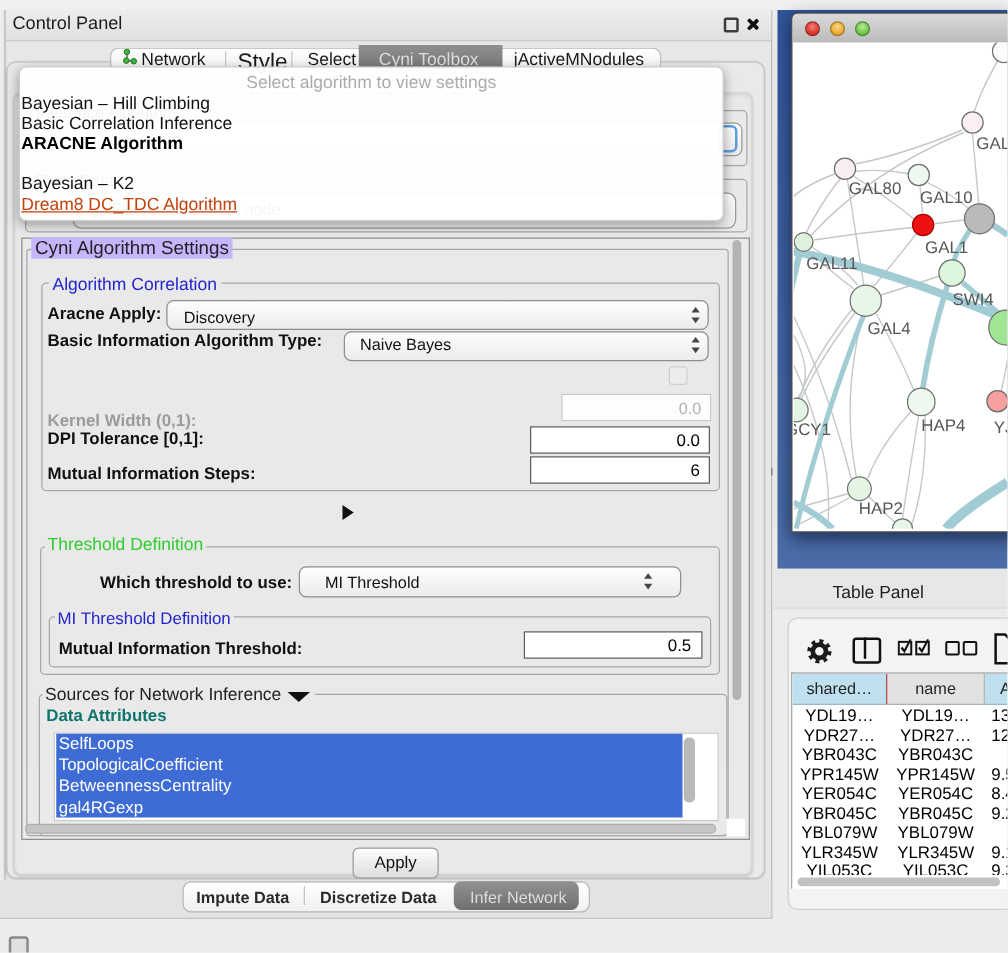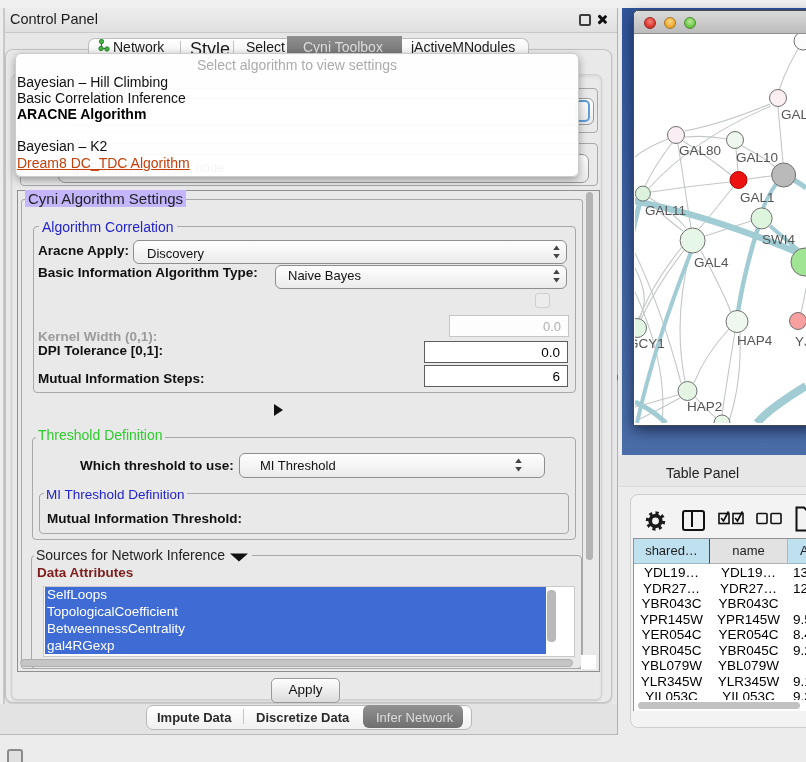--- a/index.html
+++ b/index.html
@@ -110,41 +110,42 @@
 <div class="abs" style="left:239px;top:453px;width:306px;height:25px;background:linear-gradient(#fefefe,#ebebeb);border:1px solid #8e8e8e;border-radius:6px;box-sizing:border-box;"></div>
 <div class="lbl" style="left:260px;top:458px;font-size:13px;color:#111;">MI Threshold</div>
 <svg class="abs" style="left:514px;top:458px;" width="9" height="14" viewBox="0 0 9 14">
       <path d="M4.5 0.5 L7.8 5 L1.2 5 Z" fill="#444"></path>
       <path d="M4.5 13.5 L7.8 9 L1.2 9 Z" fill="#444"></path>
     </svg>
 
 <div class="abs" style="left:39px;top:493px;width:528px;height:38.5px;border:1px solid #a8a8a8;border-radius:4px;"></div>
 <div class="lbl" style="left:44px;top:487px;font-size:13.5px;color:#2323cf;background:#e9e9e9;padding:0 2px;">MI Threshold Definition</div>
 <div class="lbl" style="left:47px;top:511px;font-size:13.5px;font-weight:bold;color:#111;">Mutual Information Threshold:</div>
+<div class="abs" style="left:419px;top:504.5px;width:143px;height:22px;background:#ffffff;border:1px solid #5e5e5e;font-size:13.5px;color:#000;text-align:right;line-height:21px;padding-right:8px;box-sizing:border-box;">0.5</div>
 
 <div class="abs" style="left:31px;top:554.5px;width:549px;height:112px;border:1px solid #a8a8a8;border-radius:4px;"></div>
 <div class="lbl" style="left:34px;top:546.5px;font-size:14px;color:#222;background:#e9e9e9;padding:0 2px;">Sources for Network Inference</div>
 <div class="abs" style="left:227px;top:550px;width:25px;height:13px;background:#e9e9e9;"></div>
 <svg class="abs" style="left:229px;top:552px;" width="20" height="10" viewBox="0 0 20 10">
       <path d="M1 1.5 L19 1.5 L10 9.5 Z" fill="#111"></path>
     </svg>
-<div class="lbl" style="left:37px;top:565px;font-size:13.5px;font-weight:bold;color:#7f1d1d;">Data Attributes</div>
+<div class="lbl" style="left:37px;top:565px;font-size:13.5px;font-weight:bold;color:#0f766e;">Data Attributes</div>
 
 <div class="abs" style="left:43px;top:586px;width:530px;height:69px;background:#ffffff;border:1px solid #c9c9c9;"></div>
 <div class="abs" style="left:44.5px;top:587px;width:501.5px;height:67px;background:#3e6cd4;"></div>
 <div class="lbl" style="left:47px;top:586.5px;font-size:13.5px;color:#fff;">SelfLoops</div>
 <div class="lbl" style="left:47px;top:603.5px;font-size:13.5px;color:#fff;">TopologicalCoefficient</div>
 <div class="lbl" style="left:47px;top:620.5px;font-size:13.5px;color:#fff;">BetweennessCentrality</div>
 <div class="lbl" style="left:47px;top:637.5px;font-size:13.5px;color:#fff;">gal4RGexp</div>
 <div class="abs" style="left:547px;top:590px;width:8.5px;height:52px;background:#b9b9b9;border-radius:4px;"></div>
 
 <div class="abs" style="left:581px;top:655px;width:15px;height:14px;background:#ffffff;"></div>
 <div class="abs" style="left:20px;top:658.5px;width:553px;height:8px;background:#c5c5c5;border:1px solid #aeaeae;border-radius:5px;box-sizing:border-box;"></div>
 
-<div class="abs" style="left:271px;top:678px;width:67px;height:23px;background:linear-gradient(#fefefe,#dcdcdc);border:1px solid #9a9a9a;border-radius:5px;font-size:13.5px;color:#111;text-align:center;line-height:21px;">Apply</div>
+<div class="abs" style="left:282px;top:678px;width:67px;height:23px;background:linear-gradient(#fefefe,#dcdcdc);border:1px solid #9a9a9a;border-radius:5px;font-size:13.5px;color:#111;text-align:center;line-height:21px;">Apply</div>
 
 <div class="abs" style="left:0;top:704px;width:617px;height:30px;background:#e3e3e3;"></div>
 <div class="abs" style="left:146px;top:705px;width:324px;height:23px;background:linear-gradient(#ffffff,#f0f0f0);border:1px solid #b8b8b8;border-radius:7px;"></div>
 <div class="abs" style="left:243px;top:709px;width:1px;height:15px;background:#c4c4c4;"></div>
 <div class="abs" style="left:363px;top:705px;width:100px;height:23px;background:linear-gradient(#929292,#6f6f6f);border-radius:6px;"></div>
 <div class="lbl" style="left:157px;top:710px;font-size:13px;font-weight:bold;color:#2a2a2a;">Impute Data</div>
 <div class="lbl" style="left:256px;top:710px;font-size:13px;font-weight:bold;color:#2a2a2a;">Discretize Data</div>
 <div class="lbl" style="left:376px;top:710px;font-size:13px;color:#dcdcdc;">Infer Network</div>
 
 <div class="abs" style="left:7px;top:749px;width:12px;height:13px;background:#e0e0e0;border:2px solid #8a8a8a;border-radius:3px;"></div>

